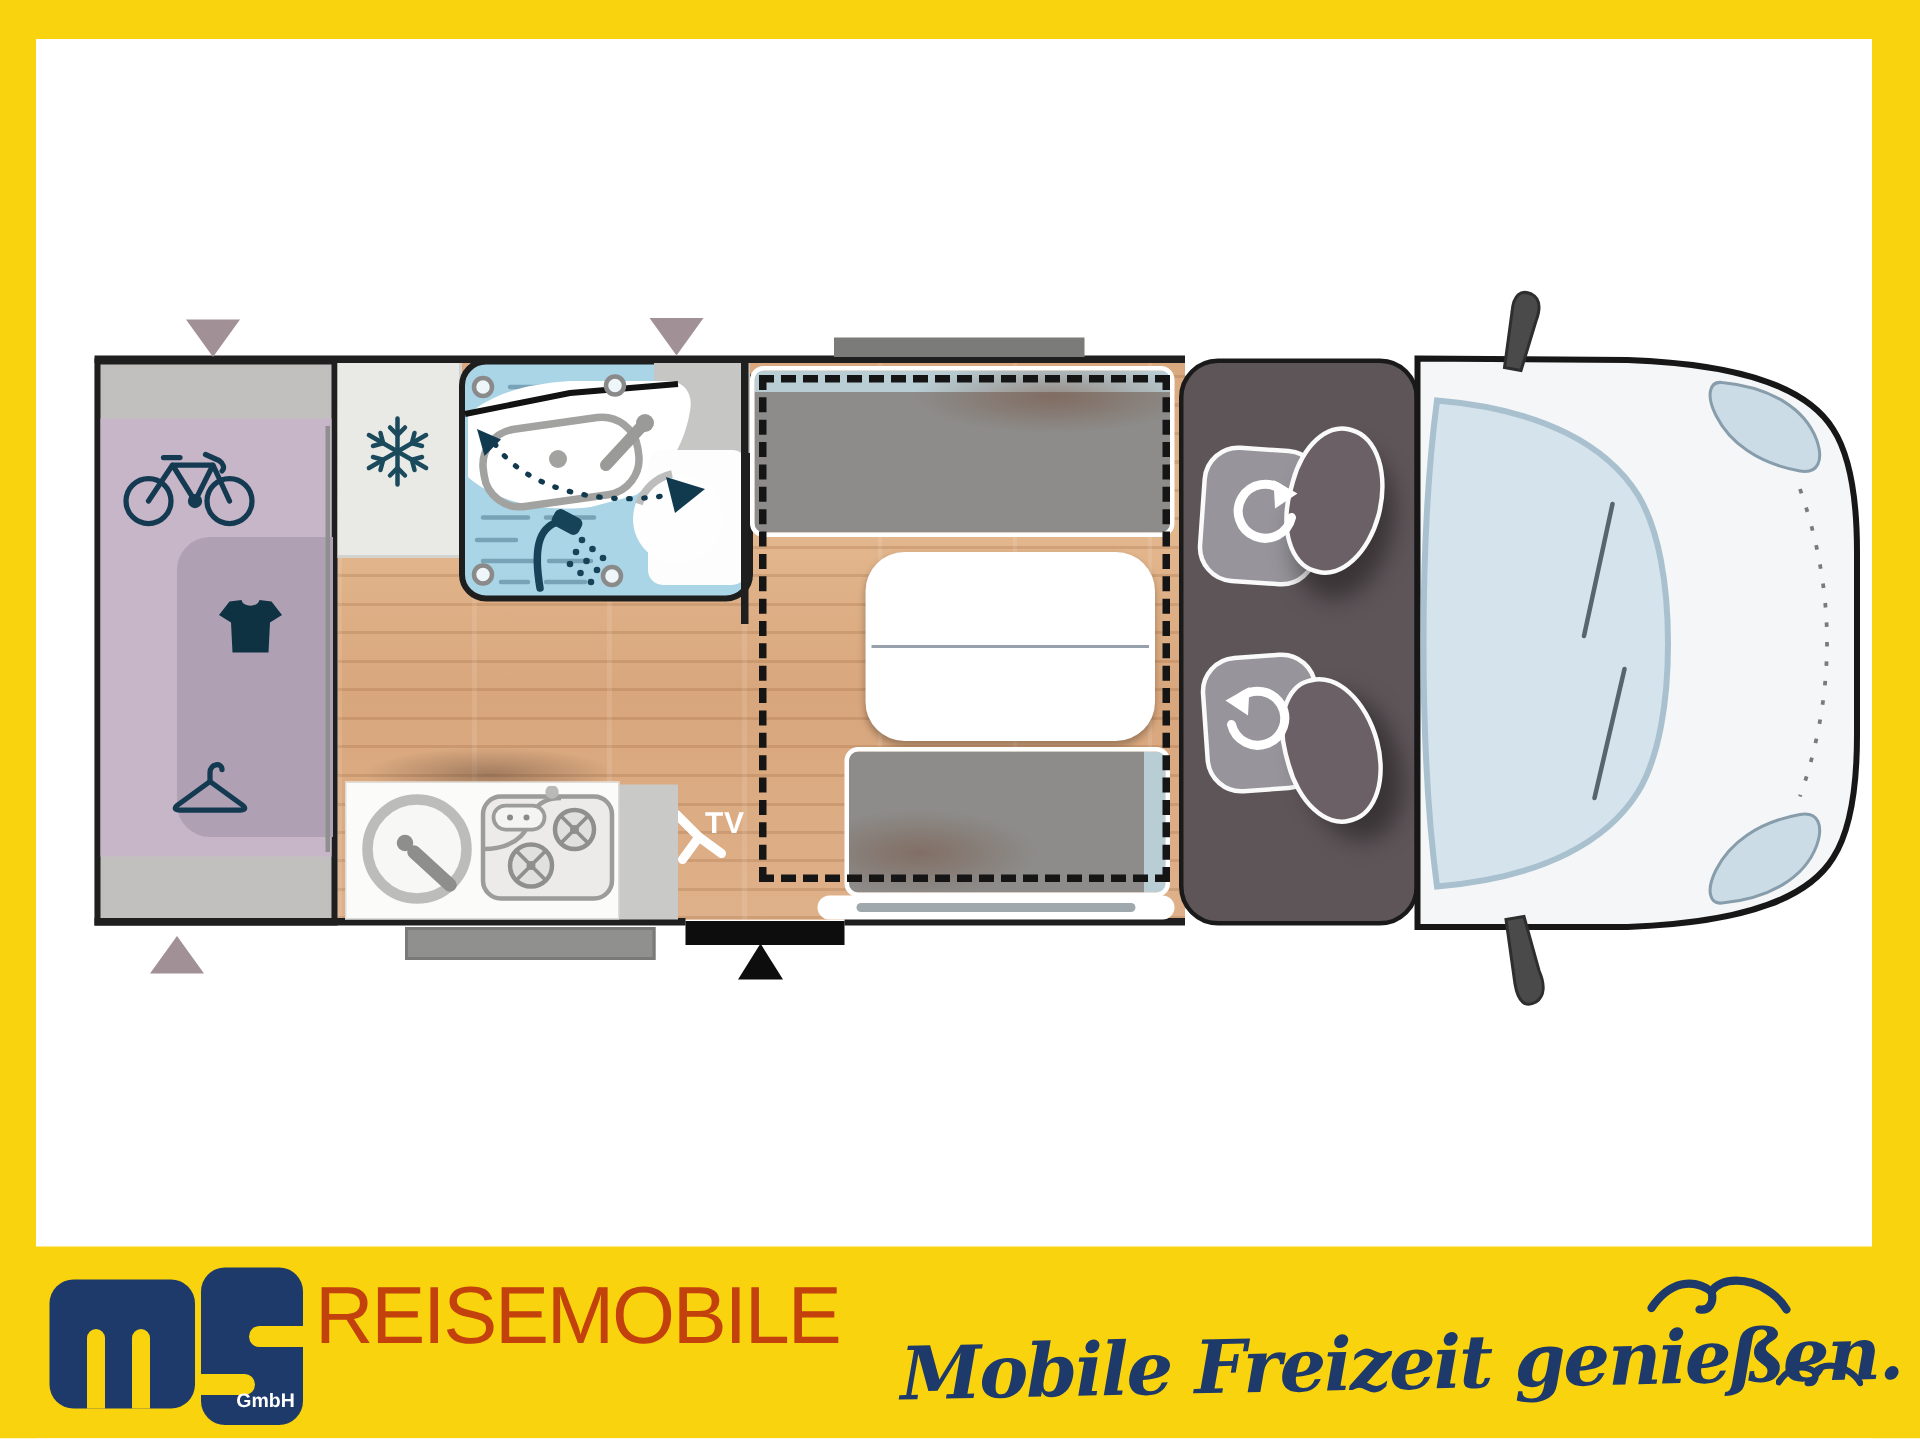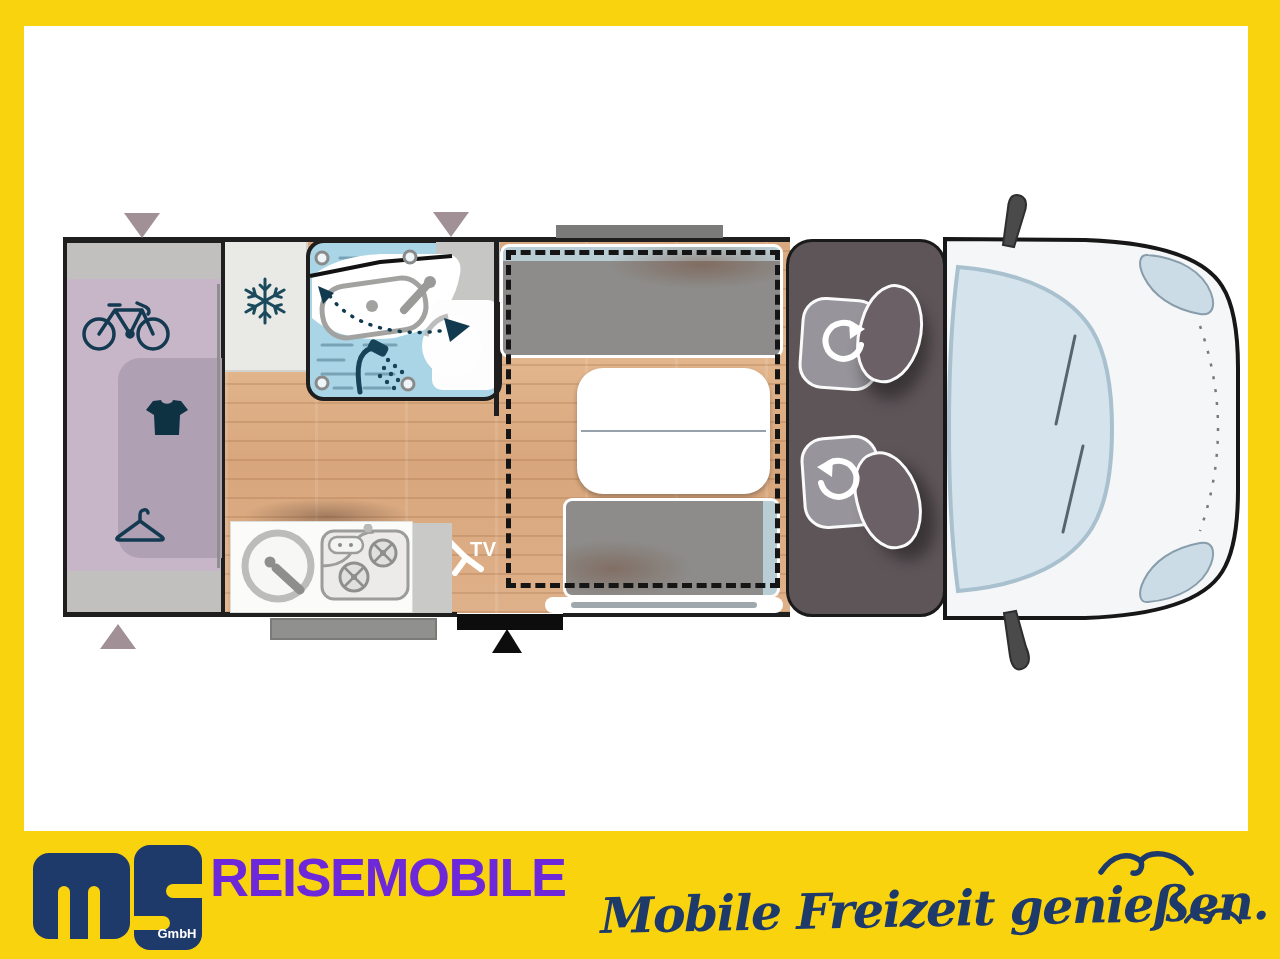--- a/index.html
+++ b/index.html
@@ -98,21 +98,21 @@
 
   
   .navy-block{background:#1d3a6b;}
   #logo-m{left:33px;top:853px;width:97px;height:86px;border-radius:16px;}
   .m-slot{top:886px;width:12px;height:53px;background:#FAD30F;border-radius:6px 6px 0 0;}
   #m-slot-1{left:58px;} #m-slot-2{left:88px;}
   #logo-s{left:134px;top:845px;width:68px;height:105px;border-radius:16px;}
   #s-slot-right{left:166px;top:884px;width:36px;height:14px;background:#FAD30F;border-radius:7px 0 0 7px;}
   #s-slot-left{left:134px;top:916px;width:36px;height:14px;background:#FAD30F;border-radius:0 7px 7px 0;}
   #gmbh{left:150px;top:926px;width:54px;text-align:center;color:#fff;font-size:13px;font-weight:bold;}
-  #brand{left:210px;top:846px;color:#6d28d9;font-weight:bold;font-size:54px;letter-spacing:-1.5px;
+  #brand{left:210px;top:846px;color:#c2410c;font-weight:normal;font-size:54px;letter-spacing:-1.5px;
          white-space:nowrap;}
   #slogan{left:600px;top:880px;color:#1d3a6b;font-family:"DejaVu Serif",serif;font-style:italic;
           font-weight:bold;font-size:49px;letter-spacing:-1.5px;white-space:nowrap;
           transform:rotate(-1.2deg);}
 </style>
 </head>
 <body>
 
 <div class="stage">
 

